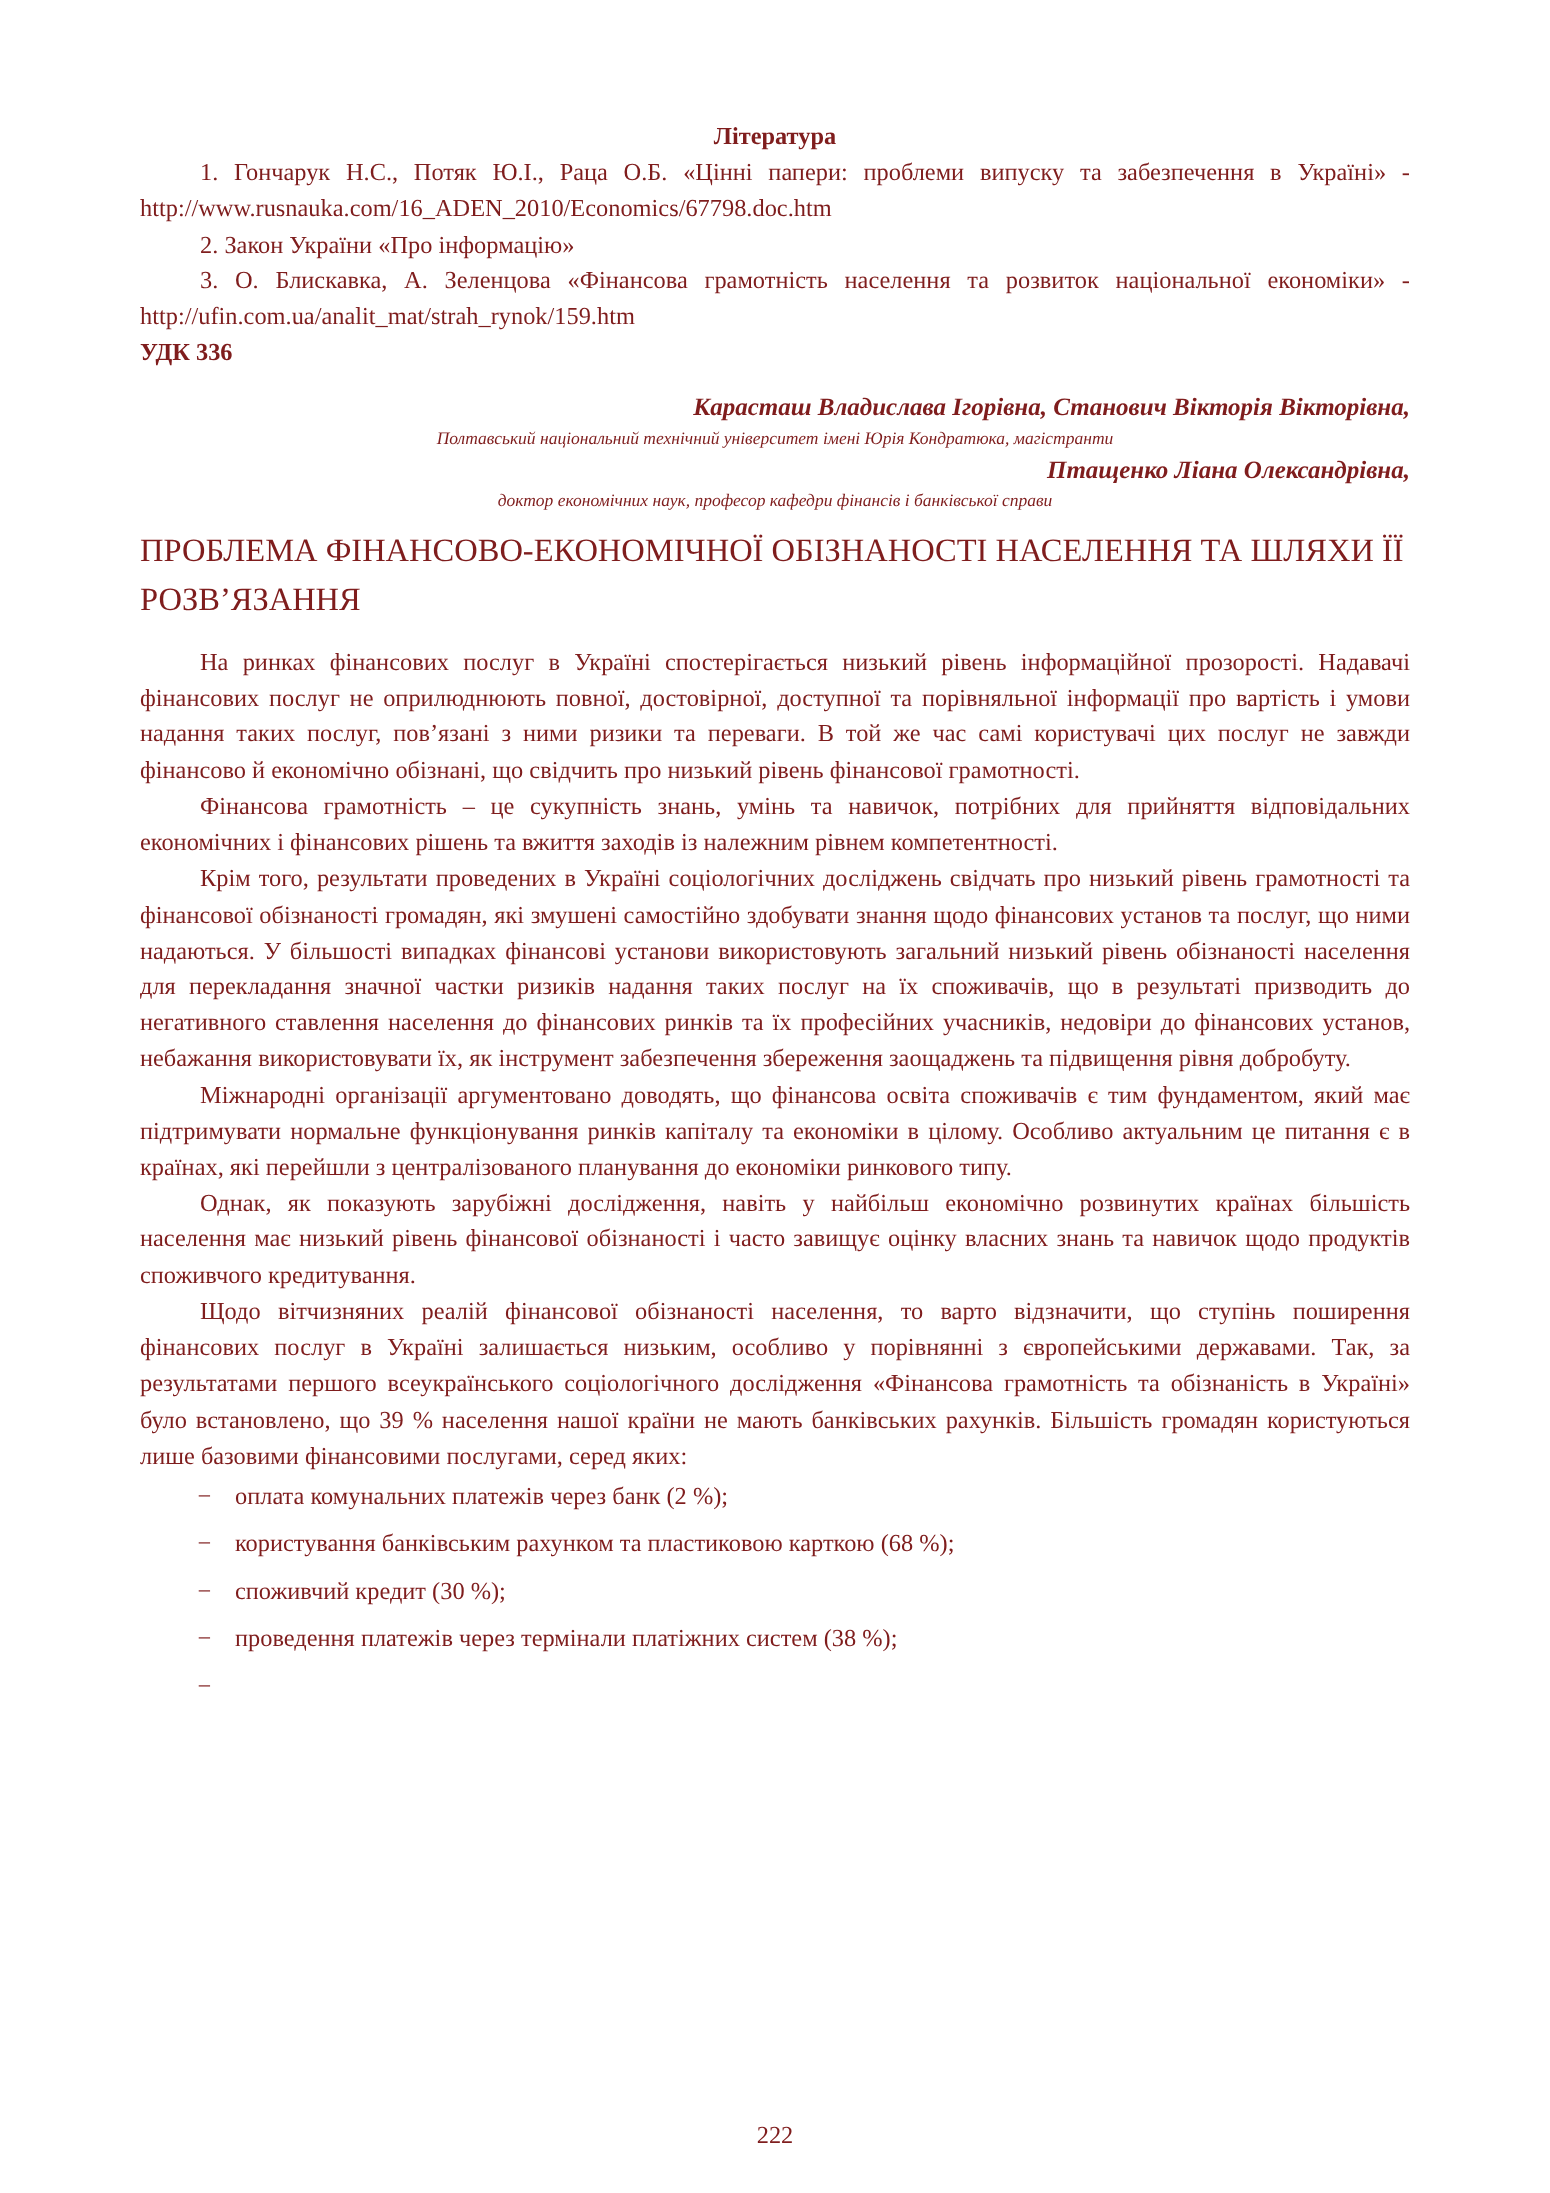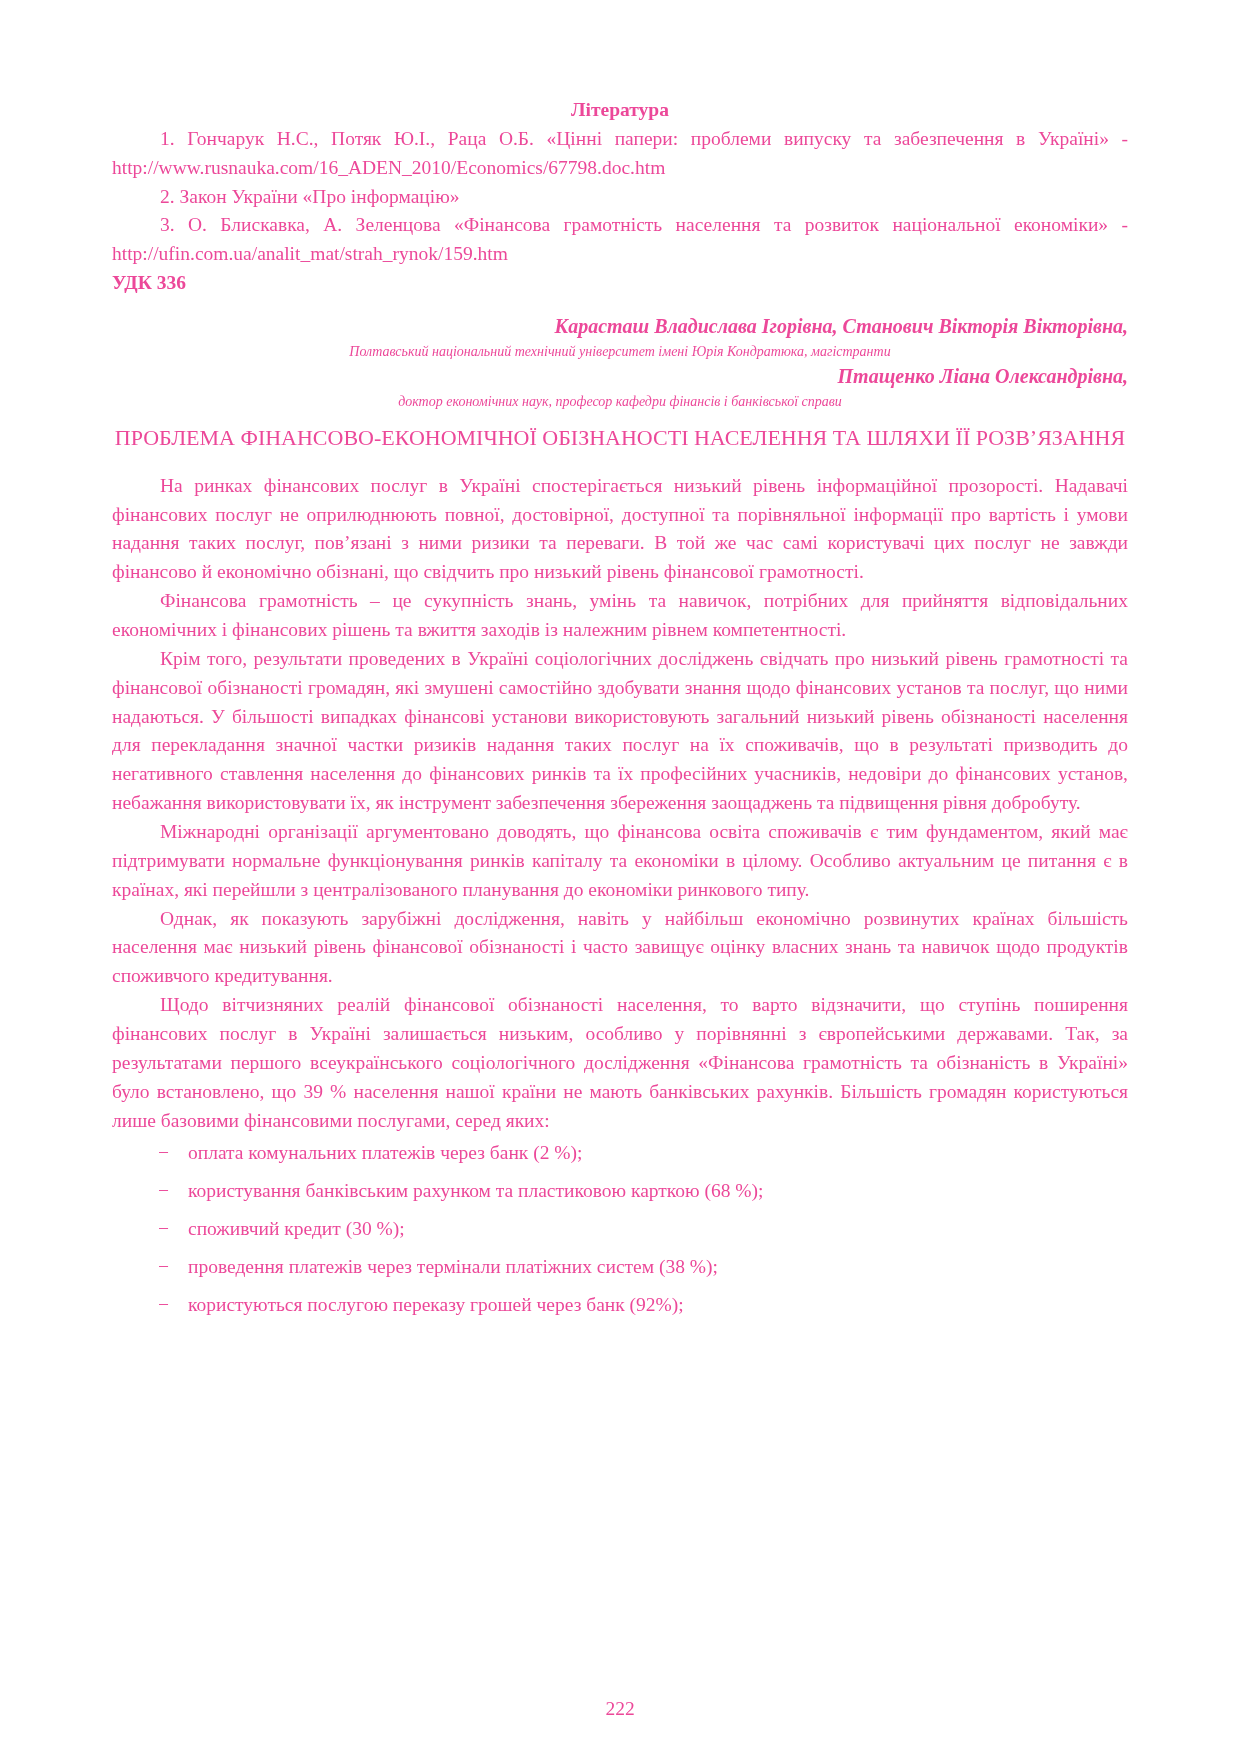--- a/index.html
+++ b/index.html
@@ -3,21 +3,21 @@
 <meta charset="utf-8">
 <style>
   * { margin: 0; padding: 0; box-sizing: border-box; }
   html, body { background: #ffffff; }
   .page {
     position: relative;
     width: 1240px;
     height: 1754px;
     margin: 0 auto;
     background: #ffffff;
-    color: #ec4899;
+    color: #7f1d1d;
     font-family: "Liberation Serif", "DejaVu Serif", serif;
     font-size: 19.5px;
     line-height: 1.48;
     padding: 96px 112px 0 112px;
   }
 
   .references-heading {
     font-size: 19.5px;
     font-weight: bold;
     text-align: center;
@@ -36,23 +36,22 @@
     font-weight: bold;
     font-style: italic;
     font-size: 20px;
   }
   .affiliation {
     text-align: center;
     font-style: italic;
     font-size: 14px;
   }
   .article-title {
-    font-size: 22px;
+    font-size: 26px;
     font-weight: normal;
-    text-align: center;
     line-height: 1.5;
     margin-top: 8px;
     margin-bottom: 18px;
   }
   .body-par {
     text-align: justify;
     text-indent: 48px;
   }
   .service-list {
     list-style: none;
@@ -116,20 +115,19 @@
       <li>
         <span class="dash-marker">−</span>
         <span>споживчий кредит (30 %);</span>
       </li>
       <li>
         <span class="dash-marker">−</span>
         <span>проведення платежів через термінали платіжних систем (38 %);</span>
       </li>
       <li>
         <span class="dash-marker">−</span>
-        <span>користуються послугою переказу грошей через банк (92%);</span>
       </li>
     </ul>
   </section>
 
   <div class="page-number">222</div>
 
 </div>
 
 </body></html>

